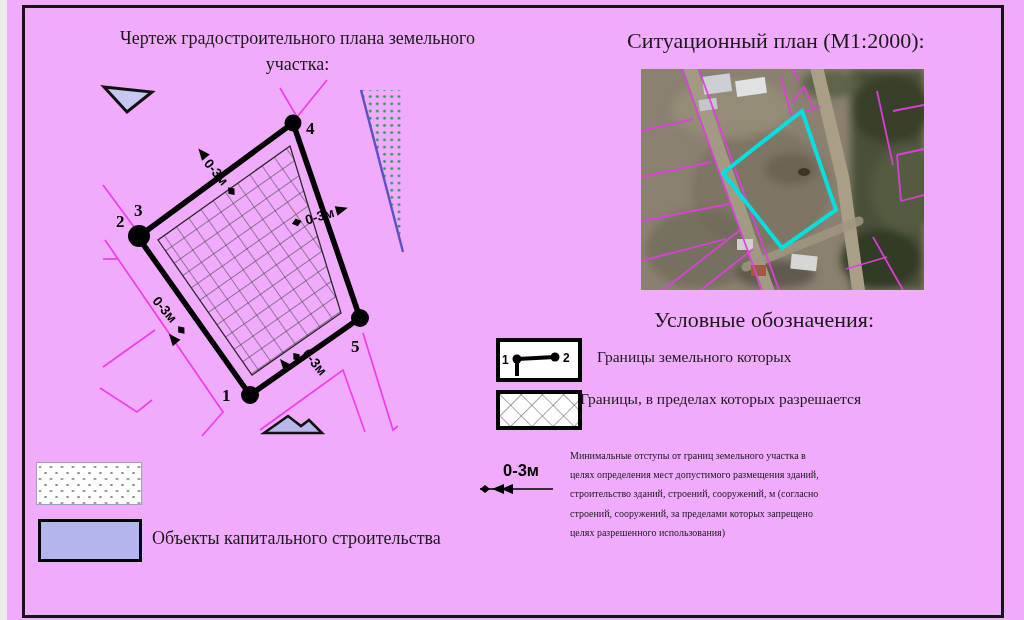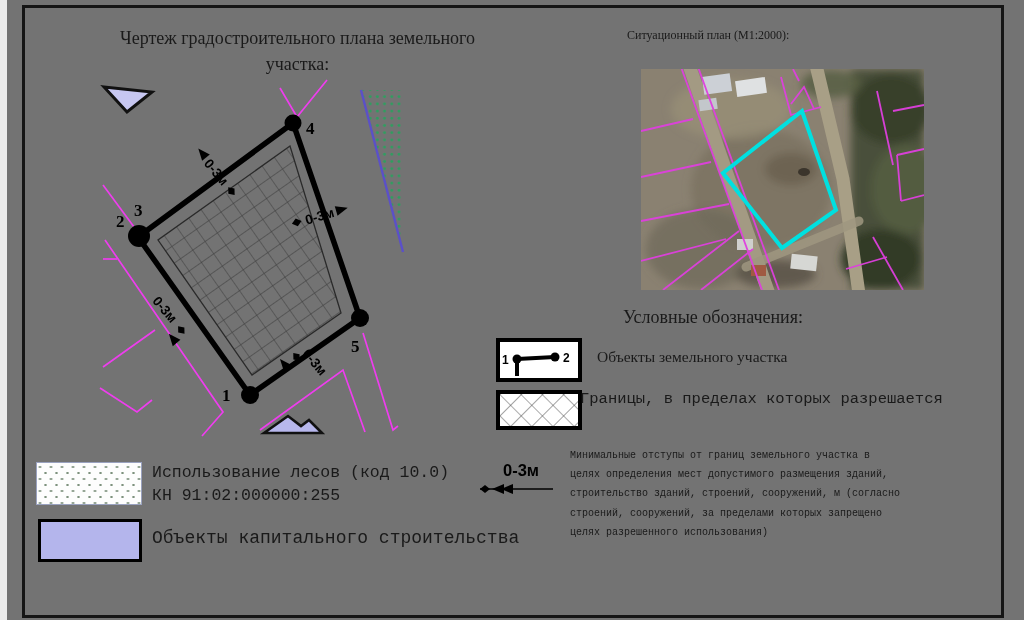--- a/index.html
+++ b/index.html
@@ -1,43 +1,43 @@
 <!DOCTYPE html>
 <html><head>
 <meta charset="utf-8">
 <style>
   html,body{margin:0;padding:0;background:#fff;}
-  .stage{position:relative;width:1024px;height:620px;background:#737373;overflow:hidden;
+  .stage{position:relative;width:1024px;height:620px;background:#f0abfc;overflow:hidden;
          font-family:"Liberation Serif",serif;color:#1a1a1a;}
   .edge-strip{position:absolute;left:0;top:0;width:7px;height:620px;background:#ececec;}
   .frame{position:absolute;left:22px;top:5px;width:982px;height:613px;border:3px solid #151515;box-sizing:border-box;}
   .title-left{position:absolute;left:75px;top:25px;width:445px;text-align:center;
               font-size:18px;line-height:26px;}
-  .title-right{position:absolute;left:627px;top:28px;width:360px;font-size:12px;}
-  .legend-title{position:absolute;left:623px;top:307px;font-size:18px;}
+  .title-right{position:absolute;left:627px;top:28px;width:360px;font-size:22px;}
+  .legend-title{position:absolute;left:654px;top:307px;font-size:22px;}
   .plan-svg{position:absolute;left:30px;top:70px;}
   .photo{position:absolute;left:641px;top:69px;width:283px;height:221px;}
   .sym-box1{position:absolute;left:496px;top:338px;width:86px;height:44px;border:4px solid #000;
             box-sizing:border-box;background:#fff;}
   .sym-box2{position:absolute;left:496px;top:390px;width:86px;height:40px;border:4px solid #000;
             box-sizing:border-box;background:#fff;}
   .sym-label1{position:absolute;left:597px;top:348px;width:330px;font-size:15.5px;}
   .sym-label2{position:absolute;left:580px;top:389px;width:430px;font-size:15.5px;line-height:20px;}
   .offset-sym{position:absolute;left:470px;top:450px;width:100px;height:50px;}
   .offset-text{position:absolute;left:570px;top:446px;width:440px;font-size:10px;line-height:19.2px;}
   .fl-box{position:absolute;left:36px;top:462px;width:106px;height:43px;border:1.5px solid #9aa2c0;
           box-sizing:border-box;background:#fdfdfd;
           background-image:radial-gradient(circle,#7d917d 1px,rgba(0,0,0,0) 1.3px),
                            radial-gradient(circle,#7d917d 1px,rgba(0,0,0,0) 1.3px);
           background-size:11px 12px,11px 12px;background-position:3px 4px,8.5px 10px;}
   .fl-label{position:absolute;left:152px;top:461px;font-size:16.5px;line-height:23px;}
   .cc-box{position:absolute;left:38px;top:519px;width:104px;height:43px;border:3px solid #000;
           box-sizing:border-box;background:#b4b5ec;}
   .cc-label{position:absolute;left:152px;top:528px;font-size:18px;}
-  .nowrap{white-space:nowrap;font-family:Liberation Mono, monospace;}
+  .nowrap{white-space:nowrap;}
   text{font-family:"Liberation Serif",serif;}
   .lblsans{font-family:"Liberation Sans",sans-serif;font-weight:bold;}
 </style>
 </head>
 <body>
 
 <div class="stage">
   <div class="edge-strip"></div>
   <div class="frame"></div>
 
@@ -179,21 +179,21 @@
   <div class="sym-box1">
     <svg width="78" height="36" viewBox="0 0 78 36">
       <path d="M17,17 L55,15" stroke="#000" stroke-width="4"></path>
       <path d="M17,17 L17,34" stroke="#000" stroke-width="4"></path>
       <circle cx="17" cy="17" r="4.5" fill="#000"></circle>
       <circle cx="55" cy="15" r="4.5" fill="#000"></circle>
       <text x="2" y="22" class="lblsans" font-size="12">1</text>
       <text x="63" y="20" class="lblsans" font-size="12">2</text>
     </svg>
   </div>
-  <div class="sym-label1">Объекты земельного участка</div>
+  <div class="sym-label1">Границы земельного которых</div>
 
   <div class="sym-box2">
     <svg width="78" height="32" viewBox="0 0 78 32">
       <defs>
         <pattern id="hatchLegend" patternUnits="userSpaceOnUse" width="15" height="15" patternTransform="rotate(45)">
           <path d="M0,0 H15 M0,0 V15" stroke="#555" stroke-width="1.1" fill="none"></path>
         </pattern>
       </defs>
       <rect x="0" y="0" width="78" height="32" fill="url(#hatchLegend)"></rect>
     </svg>
@@ -213,20 +213,16 @@
   </div>
   <div class="offset-text">
     <div class="nowrap">Минимальные отступы от границ земельного участка в</div>
     <div class="nowrap">целях определения мест допустимого размещения зданий,</div>
     <div class="nowrap">строительство зданий, строений, сооружений, м (согласно</div>
     <div class="nowrap">строений, сооружений, за пределами которых запрещено</div>
     <div class="nowrap">целях разрешенного использования)</div>
   </div>
 
   <div class="fl-box"></div>
-  <div class="fl-label">
-    <div class="nowrap">Использование лесов (код 10.0)</div>
-    <div class="nowrap">КН 91:02:000000:255</div>
-  </div>
 
   <div class="cc-box"></div>
   <div class="cc-label nowrap">Объекты капитального строительства</div>
 </div>
 
 </body></html>

